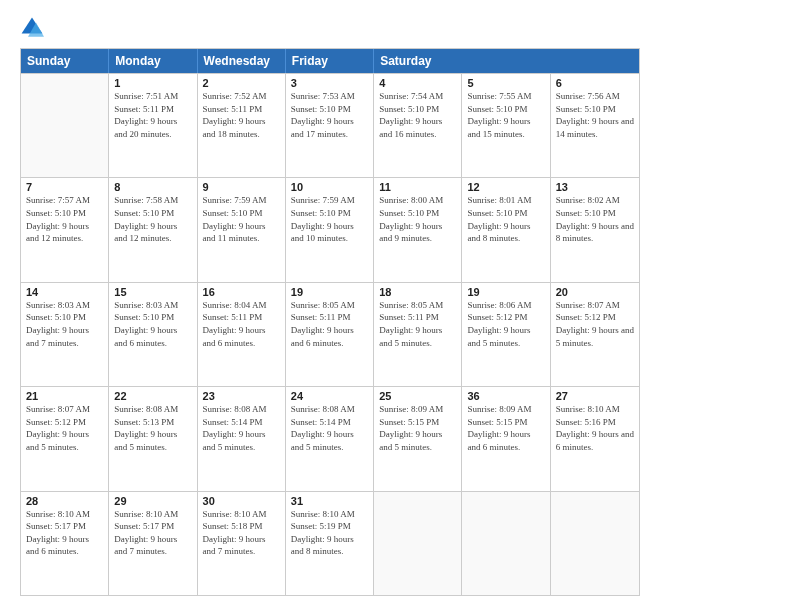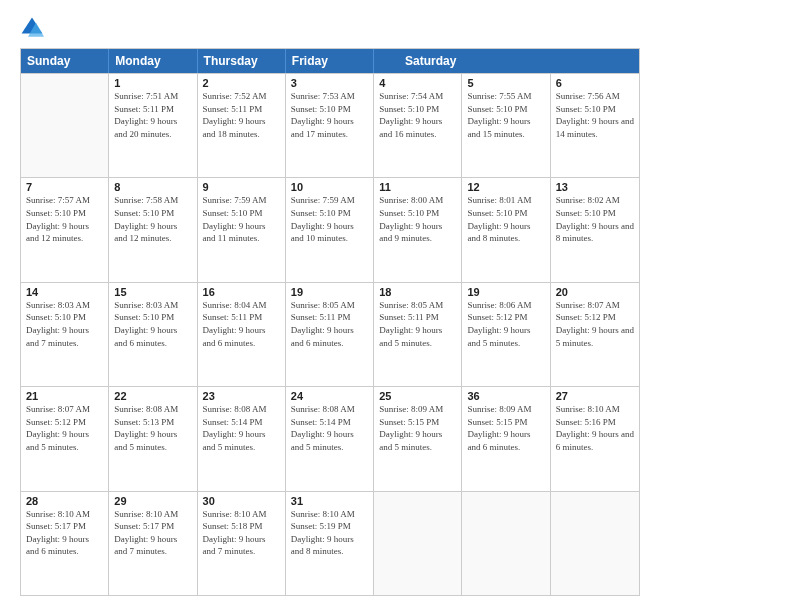--- a/index.html
+++ b/index.html
@@ -67,21 +67,21 @@
       background: #2a6db5;
     }
     .cal-header-cell {
       color: #fff;
       font-size: 12px;
       font-weight: bold;
       padding: 5px 6px;
       text-align: left;
       border-right: 1px solid #4a8dd5;
     }
-    .cal-header-cell:last-child { border-right: none; text-align: right; }
+    .cal-header-cell:last-child { border-right: none; }
     .cal-body {
       display: flex;
       flex-direction: column;
       flex: 1;
     }
     .cal-row {
       display: grid;
       grid-template-columns: repeat(7, 1fr);
       flex: 1;
       border-top: 1px solid #ccc;
@@ -128,21 +128,21 @@
     <div class="title-block">
       <div class="month-title"></div>
       <div class="location"></div>
     </div>
   </div>
 
   <div class="calendar">
     <div class="cal-header-row">
     <div class="cal-header-cell">Sunday</div>
         <div class="cal-header-cell">Monday</div>
-        <div class="cal-header-cell">Thursday</div>
+        <div class="cal-header-cell">Wednesday</div>
         <div class="cal-header-cell">Friday</div>
         <div class="cal-header-cell">Saturday</div>
       </div>
     <div class="cal-body">
     <div class="cal-row">
           <div class="cal-cell empty"></div>
           <div class="cal-cell">
             <span class="day-num">1</span>
             <div class="day-info">Sunrise: 7:51 AM<br>Sunset: 5:11 PM<br>Daylight: 9 hours and 20 minutes.</div>
           </div>

